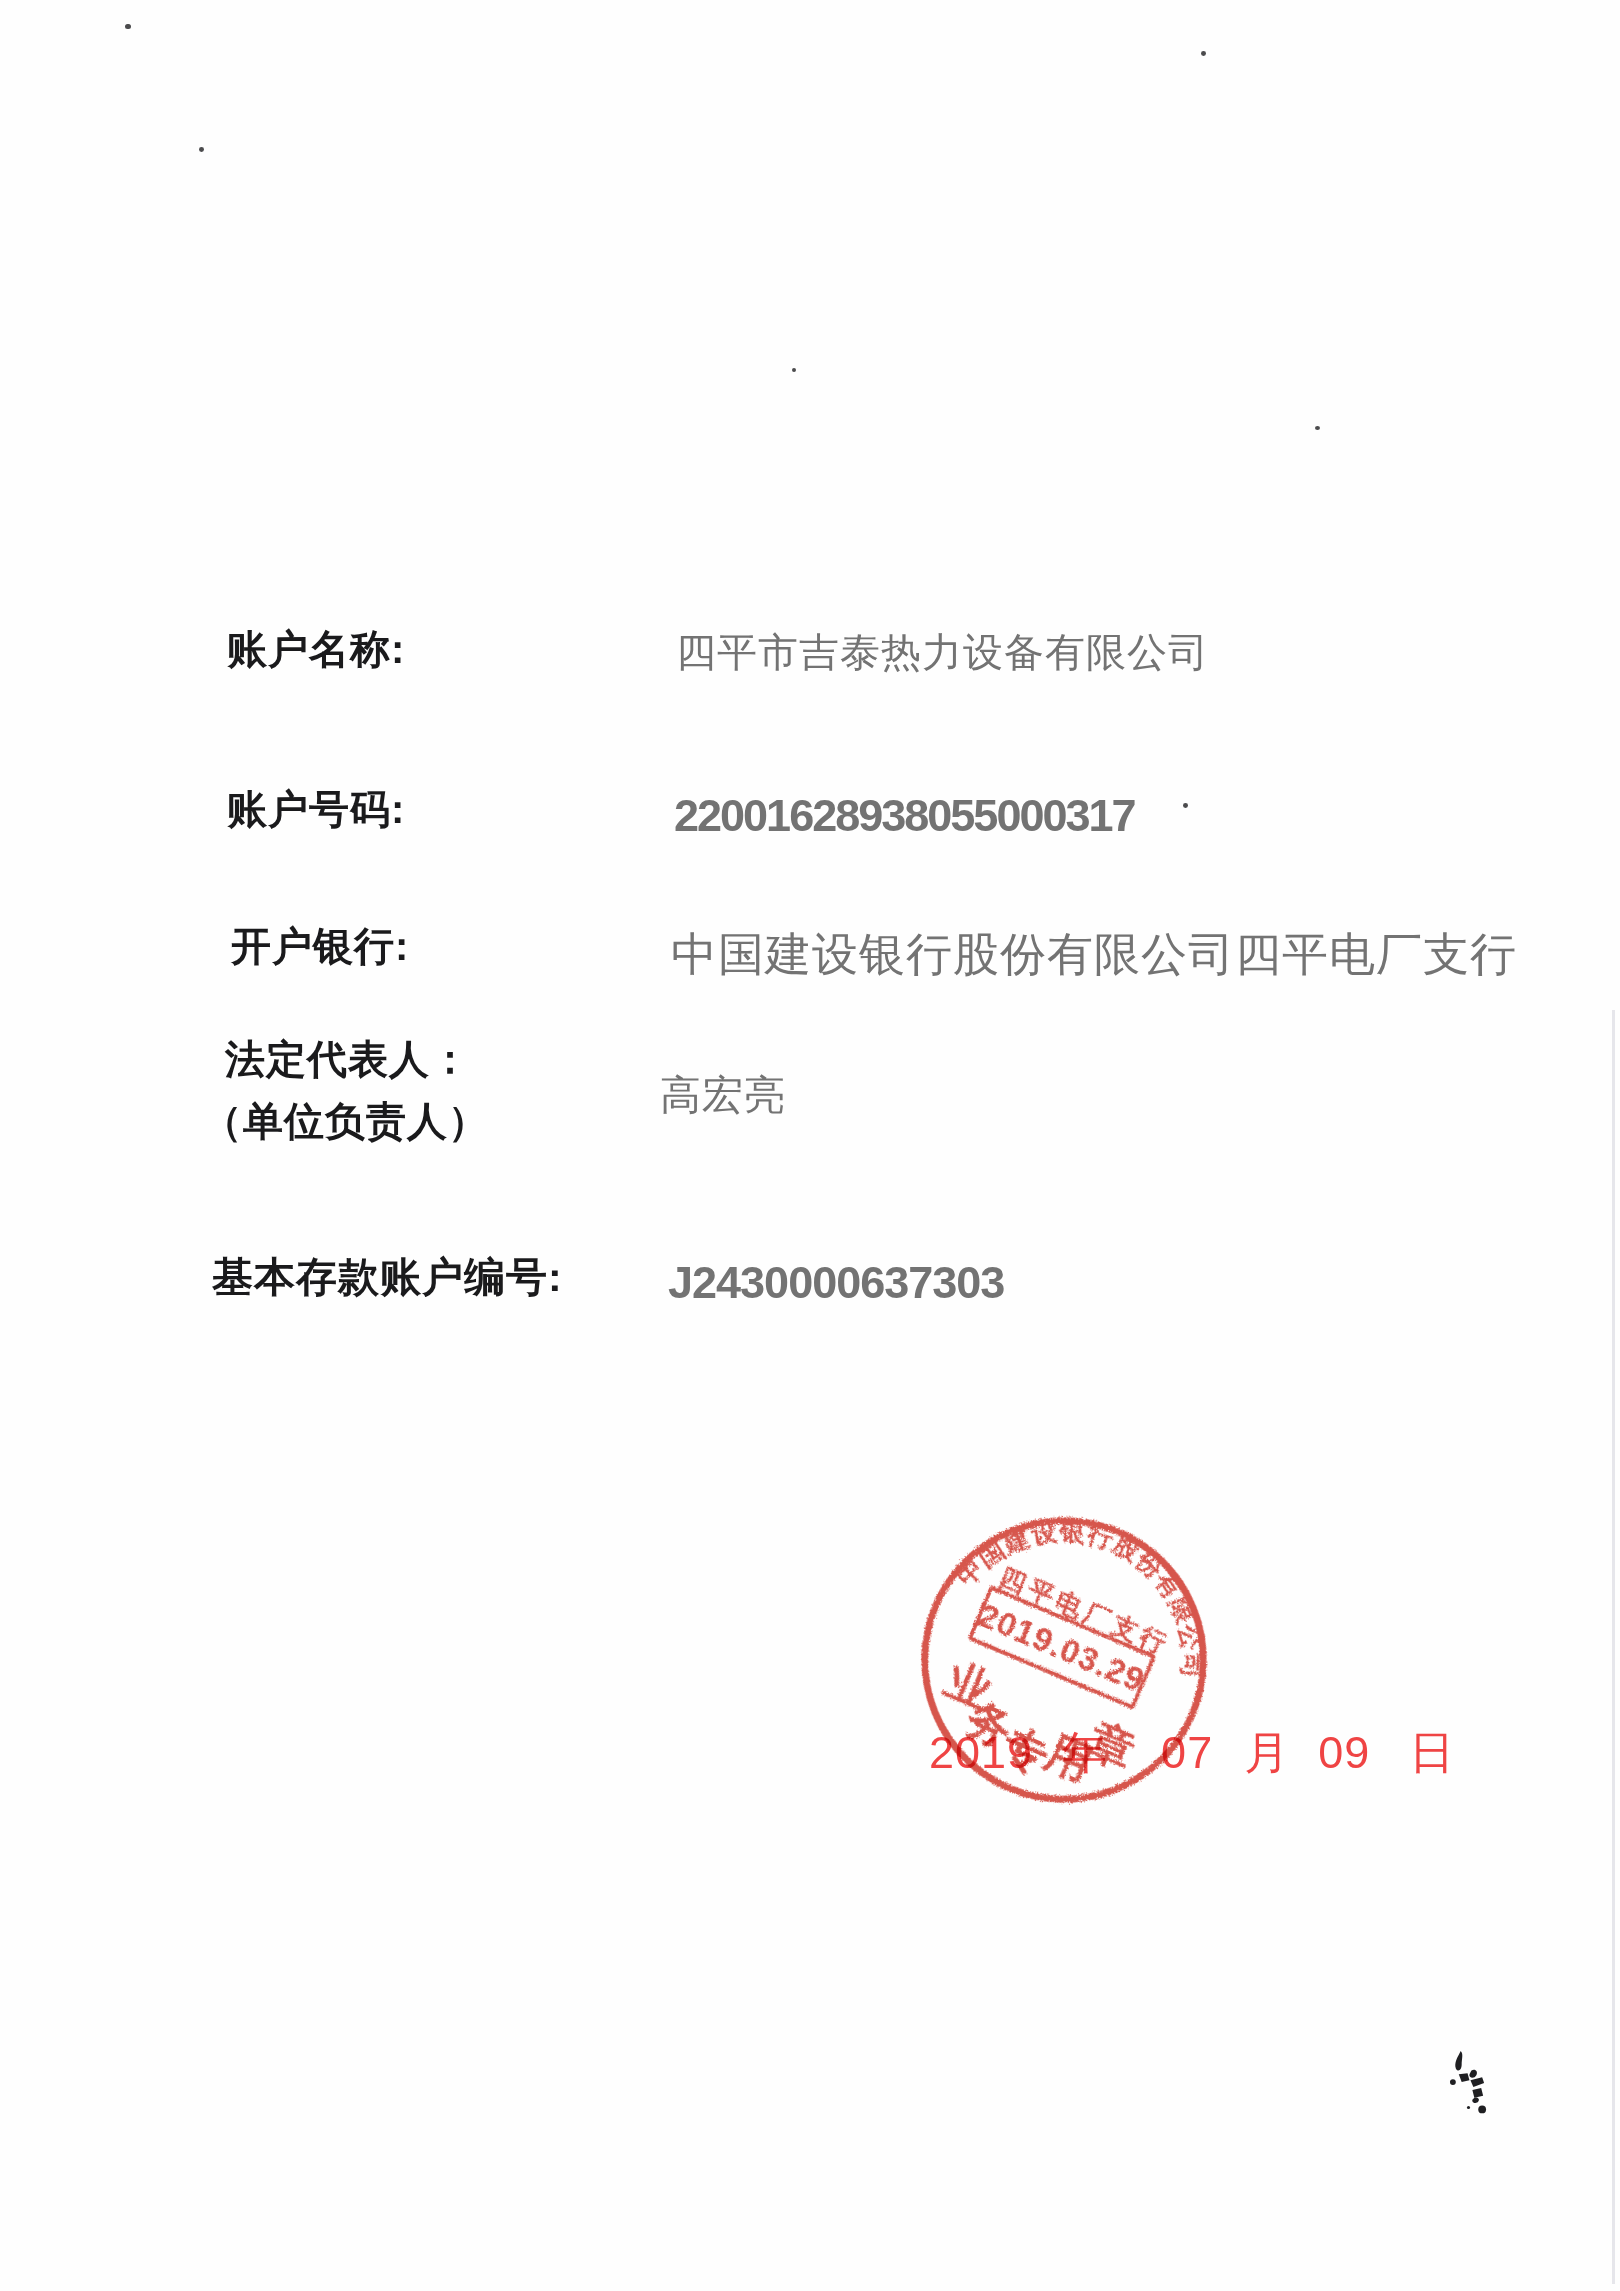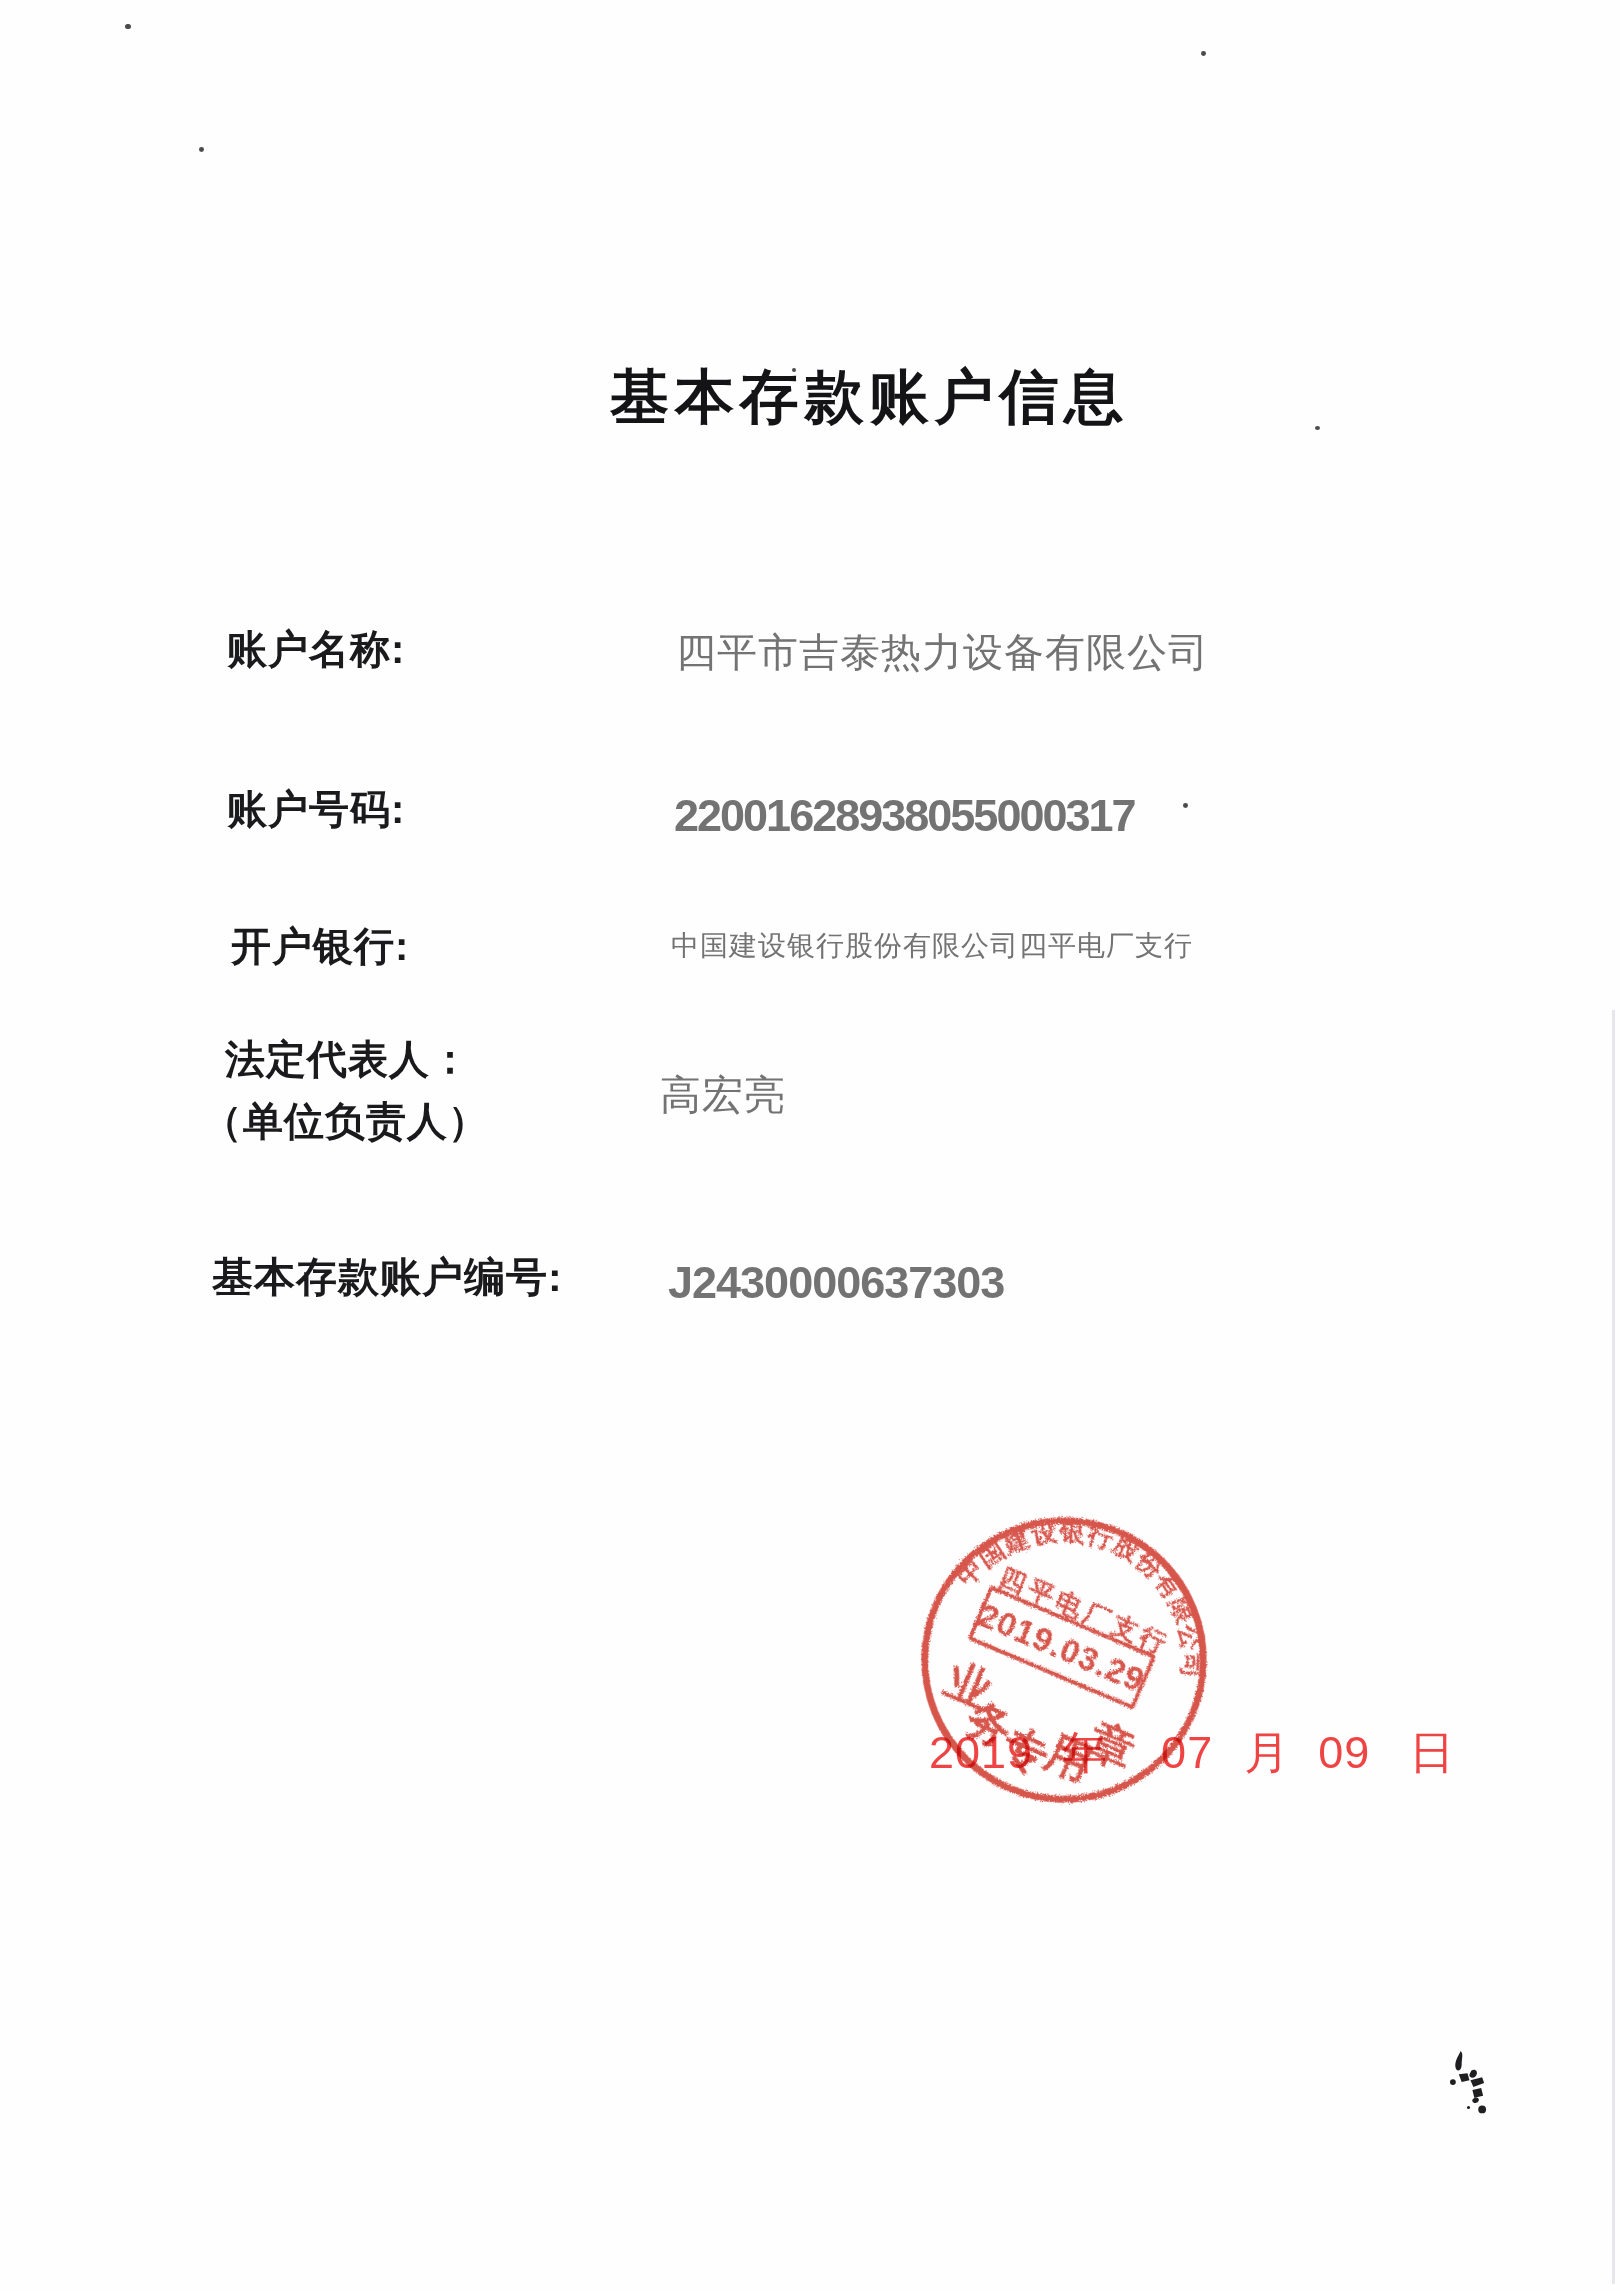--- a/index.html
+++ b/index.html
@@ -53,35 +53,34 @@
     position:absolute;left:1612px;top:1010px;width:2.9px;height:1274px;
     background:#d9d9e0;opacity:.65;
   }
   .ink-smudge{position:absolute;left:1439px;top:2047px;}
 </style>
 </head>
 <body>
 
 <div class="page">
 
-  <div class="doc-title">基本存款账户信息</div>
 
   <div class="field-row">
     <div class="field-label" style="left:227px;top:628px;">账户名称:</div>
     <div class="field-value" style="left:676px;top:632px;">四平市吉泰热力设备有限公司</div>
   </div>
 
   <div class="field-row">
     <div class="field-label" style="left:227px;top:788px;">账户号码:</div>
     <div class="field-value num" style="left:674px;top:792px;">22001628938055000317</div>
   </div>
 
   <div class="field-row">
     <div class="field-label" style="left:231px;top:925px;">开户银行:</div>
-    <div class="field-value" style="left:671px;top:931px;font-size:28px;">中国建设银行股份有限公司四平电厂支行</div>
+    <div class="field-value" style="left:671px;top:931px;font-size:46px;">中国建设银行股份有限公司四平电厂支行</div>
   </div>
 
   <div class="field-row">
     <div class="field-label" style="left:225px;top:1038px;">法定代表人：</div>
     <div class="field-label" style="left:202px;top:1100px;">（单位负责人）</div>
     <div class="field-value" style="left:660px;top:1074px;font-size:41px;">高宏亮</div>
   </div>
 
   <div class="field-row">
     <div class="field-label" style="left:212px;top:1256px;font-size:41px;">基本存款账户编号:</div>

